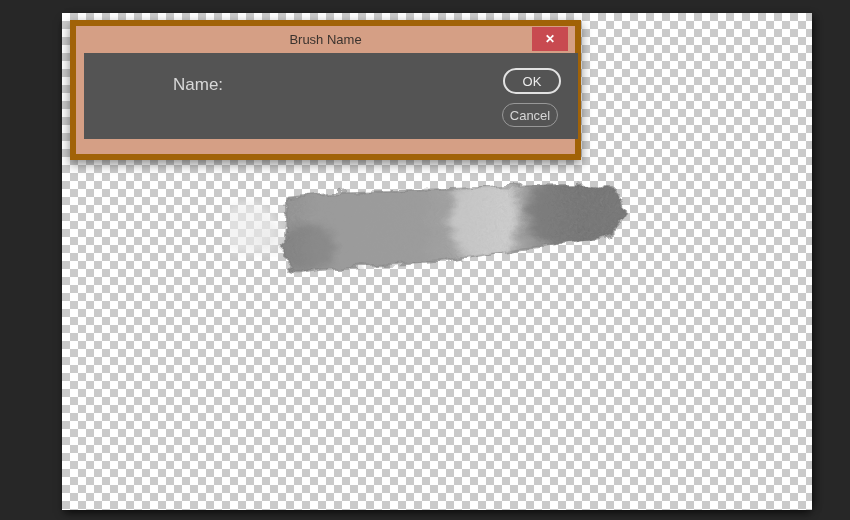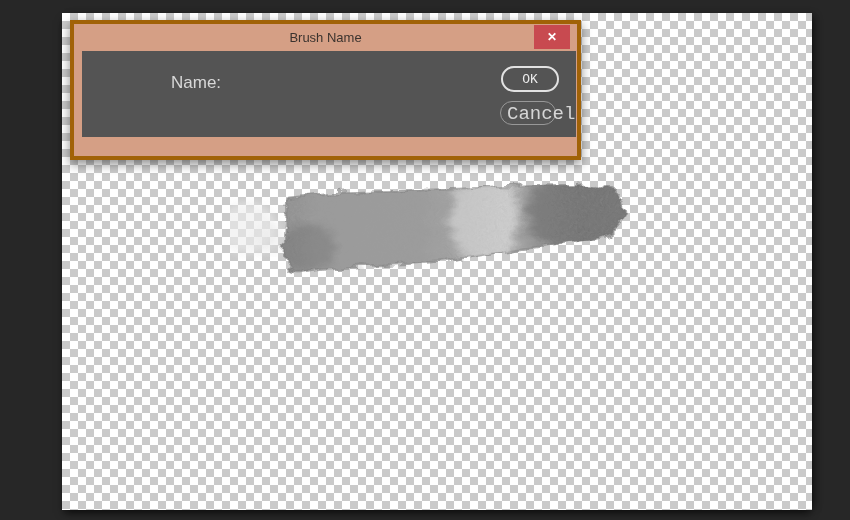--- a/index.html
+++ b/index.html
@@ -8,21 +8,21 @@
 
   
   .canvas{position:absolute;left:62px;top:13px;width:750px;height:497px;
           background-image:conic-gradient(#cacaca 25%, #ffffff 0 50%, #cacaca 0 75%, #ffffff 0);
           background-size:16px 16px;
           box-shadow:0 5px 8px -2px rgba(0,0,0,.65), 5px 0 8px -3px rgba(0,0,0,.45);}
   .stroke-svg{position:absolute;left:168px;top:157px;}
 
   
   .dialog{position:absolute;left:70px;top:20px;width:511px;height:140px;
-          background:#d59f85;border:4px solid #a16207;box-sizing:border-box;
+          background:#d59f85;border:6px solid #a16207;box-sizing:border-box;
           box-shadow:0 4px 10px rgba(0,0,0,.45);}
   .titlebar{position:absolute;left:0;top:0;width:100%;height:27px;
             text-align:center;line-height:27px;font-size:13px;color:#3b332e;}
   .close-btn{position:absolute;right:7px;top:1px;width:36px;height:24px;
              background:#c84a50;border:none;cursor:pointer;padding:0;
              display:flex;align-items:center;justify-content:center;}
   .close-btn span{color:#ffffff;font-size:12px;font-weight:bold;line-height:1;}
 
   .dbody{position:absolute;left:8px;top:27px;width:494px;height:86px;background:#545454;}
 
@@ -32,25 +32,25 @@
   .pnum{position:absolute;left:0;bottom:3px;width:100%;text-align:center;
         font-size:10px;color:#c9c9c9;}
 
   .nlabel{position:absolute;left:89px;top:21px;height:22px;line-height:22px;
           font-size:17px;color:#d8d8d8;}
   .ninput{position:absolute;left:131px;top:21px;width:279px;height:22px;box-sizing:border-box;
           background:#484848;border:2px solid #3678c9;color:#dcdcdc;
           font-family:"Liberation Sans", sans-serif;font-size:12.5px;padding:0 6px;outline:none;}
 
   .pill{position:absolute;background:transparent;cursor:pointer;
-        font-family:Liberation Mono, monospace;border-radius:14px;}
+        font-family:Liberation Sans, sans-serif;border-radius:14px;}
   .ok-btn{left:419px;top:15px;width:58px;height:26px;
           border:2px solid #e2e2e2;color:#ececec;font-size:13px;}
   .cancel-btn{left:418px;top:50px;width:56px;height:24px;
-          border:1px solid #989898;color:#d6d6d6;font-size:19px;}
+          border:1px solid #989898;color:#d6d6d6;font-size:13px;}
 </style>
 </head>
 <body>
 
 <div class="stage">
 
   <div class="canvas">
     <svg class="stroke-svg" width="420" height="120" viewBox="0 0 420 120" xmlns="http://www.w3.org/2000/svg">
       <defs>
         <linearGradient id="wash" x1="0" y1="0" x2="1" y2="0">

